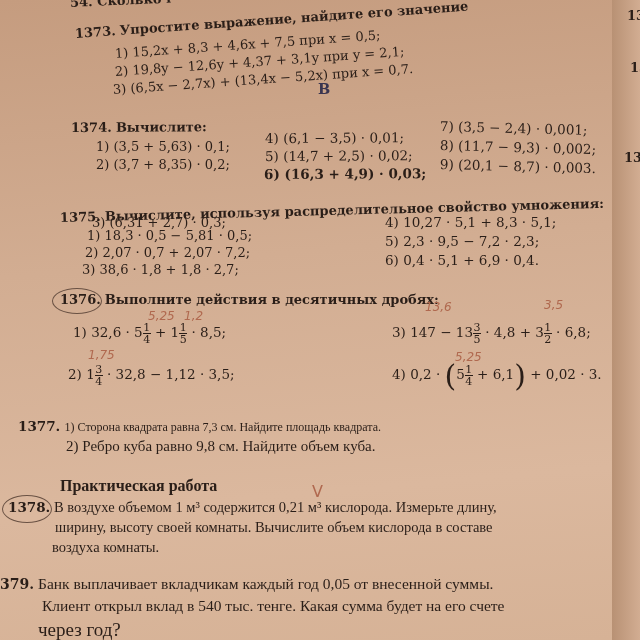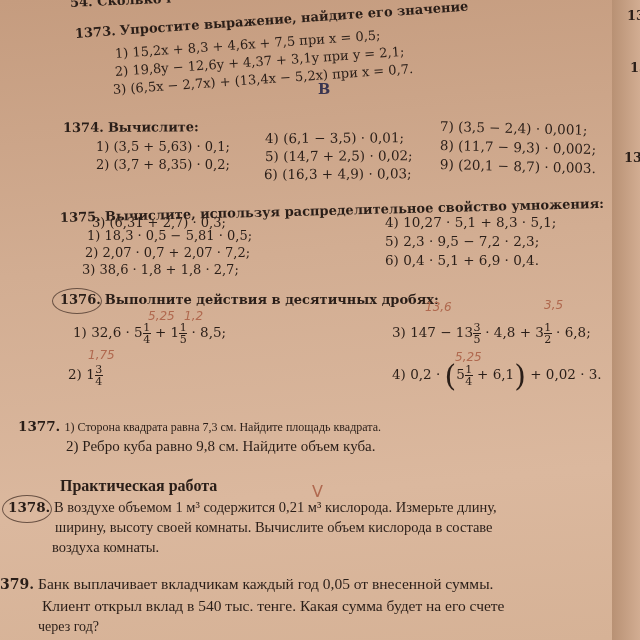--- a/index.html
+++ b/index.html
@@ -51,30 +51,30 @@
     <span style="font-weight:bold;">Упростите выражение, найдите его значение</span>
   </div>
   <div class="abs t rot1" style="left:115px;top:46px;">1) 15,2x + 8,3 + 4,6x + 7,5 при x = 0,5;</div>
   <div class="abs t rot1" style="left:115px;top:64px;">2) 19,8y − 12,6y + 4,37 + 3,1y при y = 2,1;</div>
   <div class="abs t rot1" style="left:113px;top:82px;">3) (6,5x − 2,7x) + (13,4x − 5,2x) при x = 0,7.</div>
 </div>
 
 <div class="abs big num" style="left:318px;top:80px;color:#3a3550;">B</div>
 
 <div>
-  <div class="abs t rot5" style="left:63px;top:120px;">
+  <div class="abs t rot5" style="left:71px;top:120px;">
     <span class="num">1374.</span>
     <span style="font-weight:bold;">Вычислите:</span>
   </div>
   <div class="abs t" style="left:96px;top:139px;">1) (3,5 + 5,63) · 0,1;</div>
   <div class="abs t" style="left:96px;top:157px;">2) (3,7 + 8,35) · 0,2;</div>
   <div class="abs t" style="left:92px;top:175px;margin-top:40px;">3) (6,31 + 2,7) · 0,3;</div>
   <div class="abs m rot5" style="left:265px;top:130px;">4) (6,1 − 3,5) · 0,01;</div>
   <div class="abs m rot5" style="left:265px;top:148px;">5) (14,7 + 2,5) · 0,02;</div>
-  <div class="abs m rot5" style="left:264px;top:166px;">6) (16,3 + 4,9) · 0,03;</div>
+  <div class="abs m rot5" style="left:264px;top:166px;font-weight:bold;">6) (16,3 + 4,9) · 0,03;</div>
   <div class="abs m rot6" style="left:440px;top:118px;">7) (3,5 − 2,4) · 0,001;</div>
   <div class="abs m rot6" style="left:440px;top:137px;">8) (11,7 − 9,3) · 0,002;</div>
   <div class="abs m rot6" style="left:440px;top:156px;">9) (20,1 − 8,7) · 0,003.</div>
 </div>
 
 <div>
   <div class="abs t rot3" style="left:60px;top:210px;">
     <span class="num">1375.</span>
     <span style="font-weight:bold;">Вычислите, используя распределительное свойство умножения:</span>
   </div>
@@ -111,21 +111,21 @@
         <span class="bar"></span>
         <span>5</span>
       </span><span> · 8,5;</span>
   </div>
   <div class="abs m" style="left:68px;top:364px;">
     <span>2)</span>
     <span>1</span><span class="frac">
         <span>3</span>
         <span class="bar"></span>
         <span>4</span>
-      </span>
+      </span><span> · 32,8 − 1,12 · 3,5;</span>
   </div>
   <div class="abs m" style="left:392px;top:322px;">
     <span>3)</span>
     <span>147 − 13</span><span class="frac">
         <span>3</span>
         <span class="bar"></span>
         <span>5</span>
       </span><span> · 4,8 + 3</span><span class="frac">
         <span>1</span>
         <span class="bar"></span>
@@ -162,14 +162,14 @@
   <div class="abs" style="left:55px;top:519px;font-size:14.5px;font-family:'Liberation Serif',serif;">ширину, высоту своей комнаты. Вычислите объем кислорода в составе</div>
   <div class="abs" style="left:52px;top:539px;font-size:14.5px;font-family:'Liberation Serif',serif;">воздуха комнаты.</div>
 </div>
 
 <div>
   <div class="abs" style="left:0px;top:575px;font-size:15.5px;font-family:'Liberation Serif',serif;">
     <span class="num" style="font-family:'DejaVu Serif',serif;font-size:14px;">379.</span>
     <span>Банк выплачивает вкладчикам каждый год 0,05 от внесенной суммы.</span>
   </div>
   <div class="abs" style="left:42px;top:597px;font-size:15.5px;font-family:'Liberation Serif',serif;">Клиент открыл  вклад в 540 тыс. тенге. Какая сумма будет на его счете</div>
-  <div class="abs" style="left:38px;top:619px;font-size:14px;font-family:'Liberation Serif',serif;">через год?</div>
+  <div class="abs" style="left:38px;top:619px;font-size:19px;font-family:'Liberation Serif',serif;">через год?</div>
 </div>
 
 </body></html>

